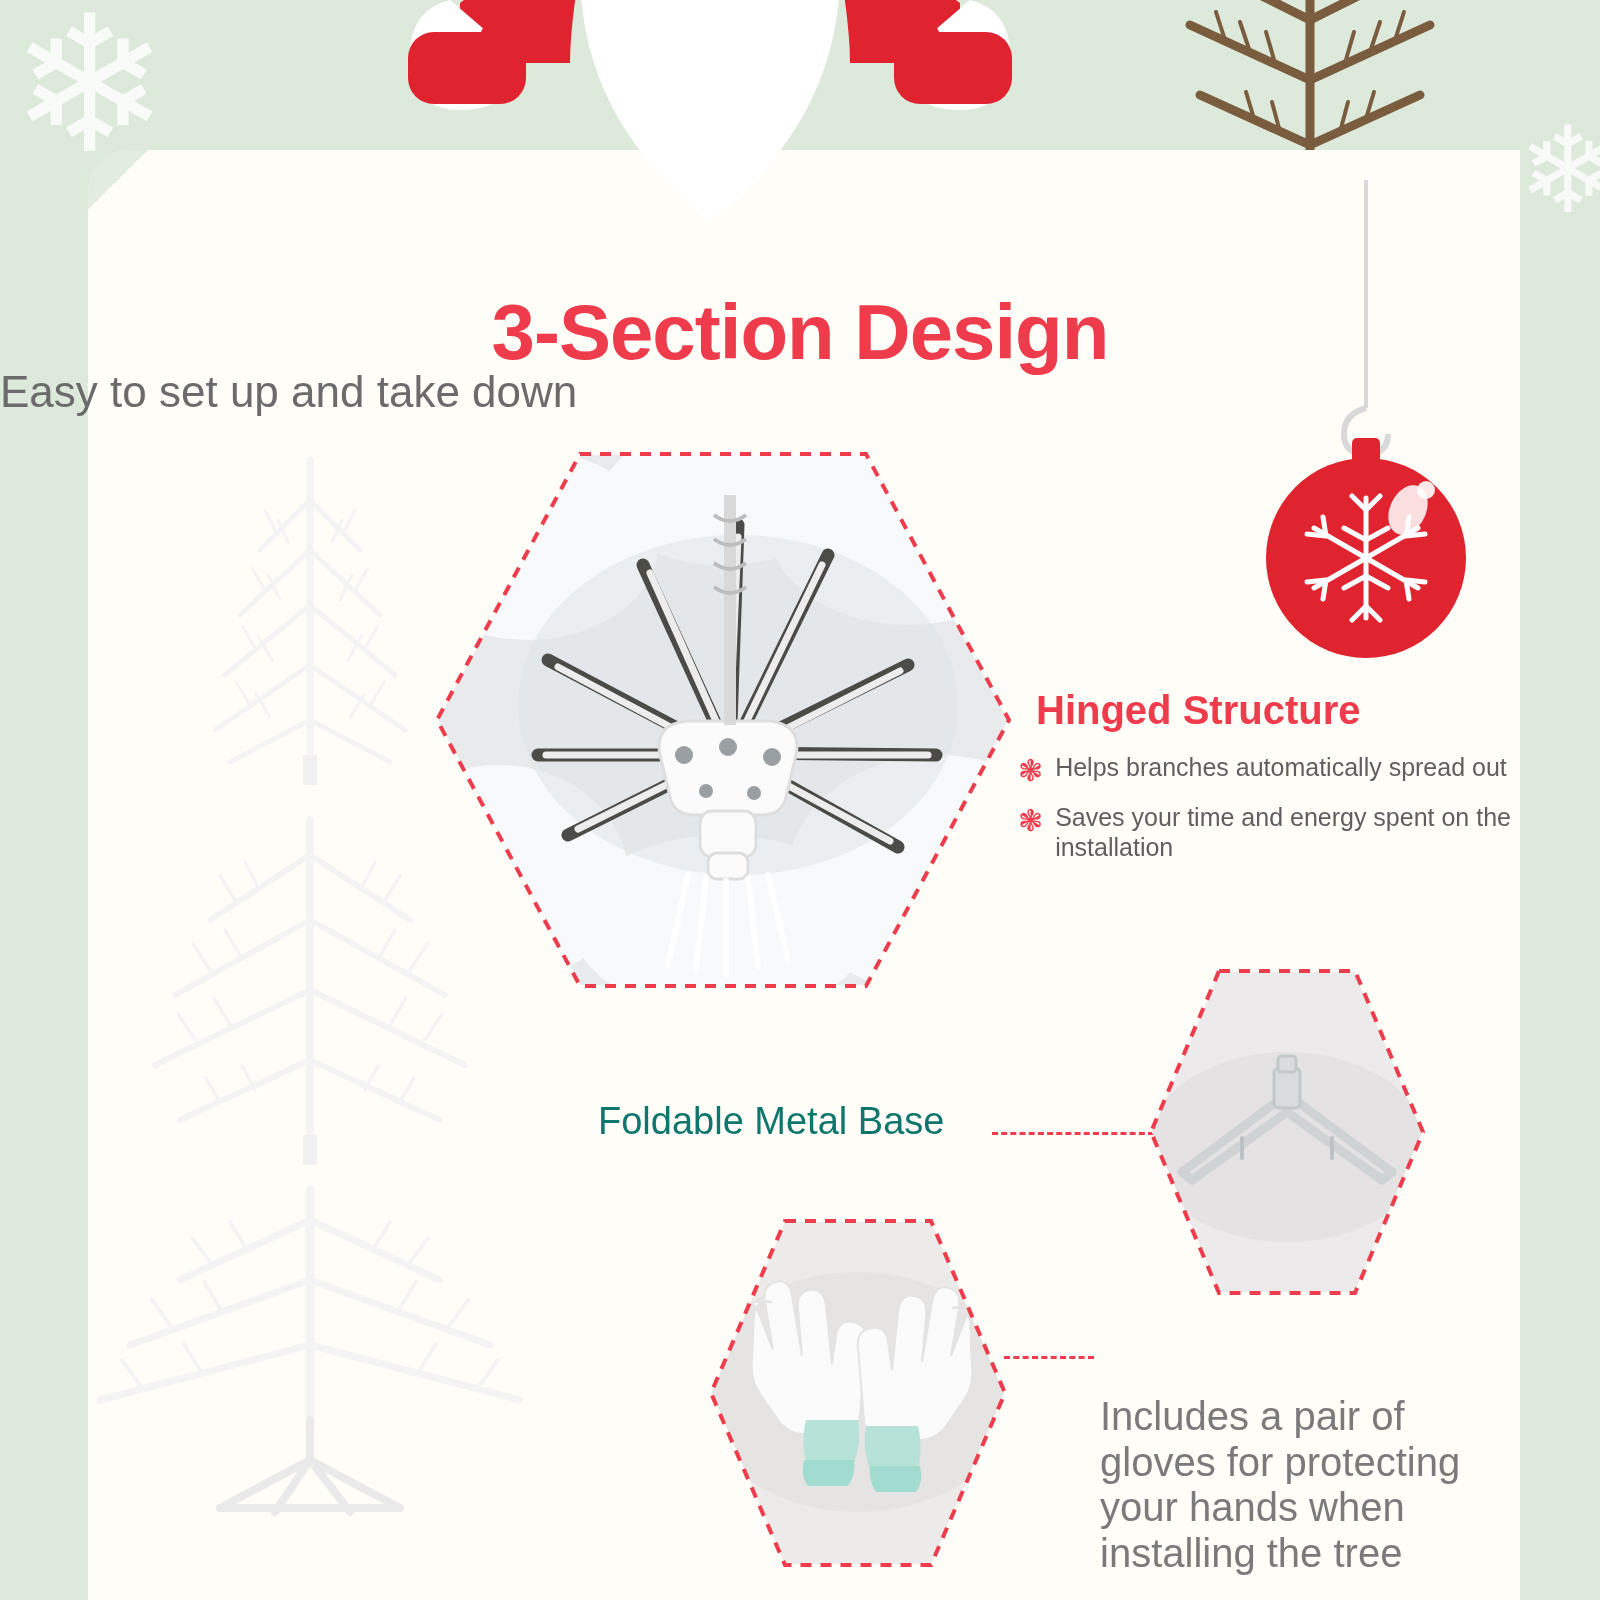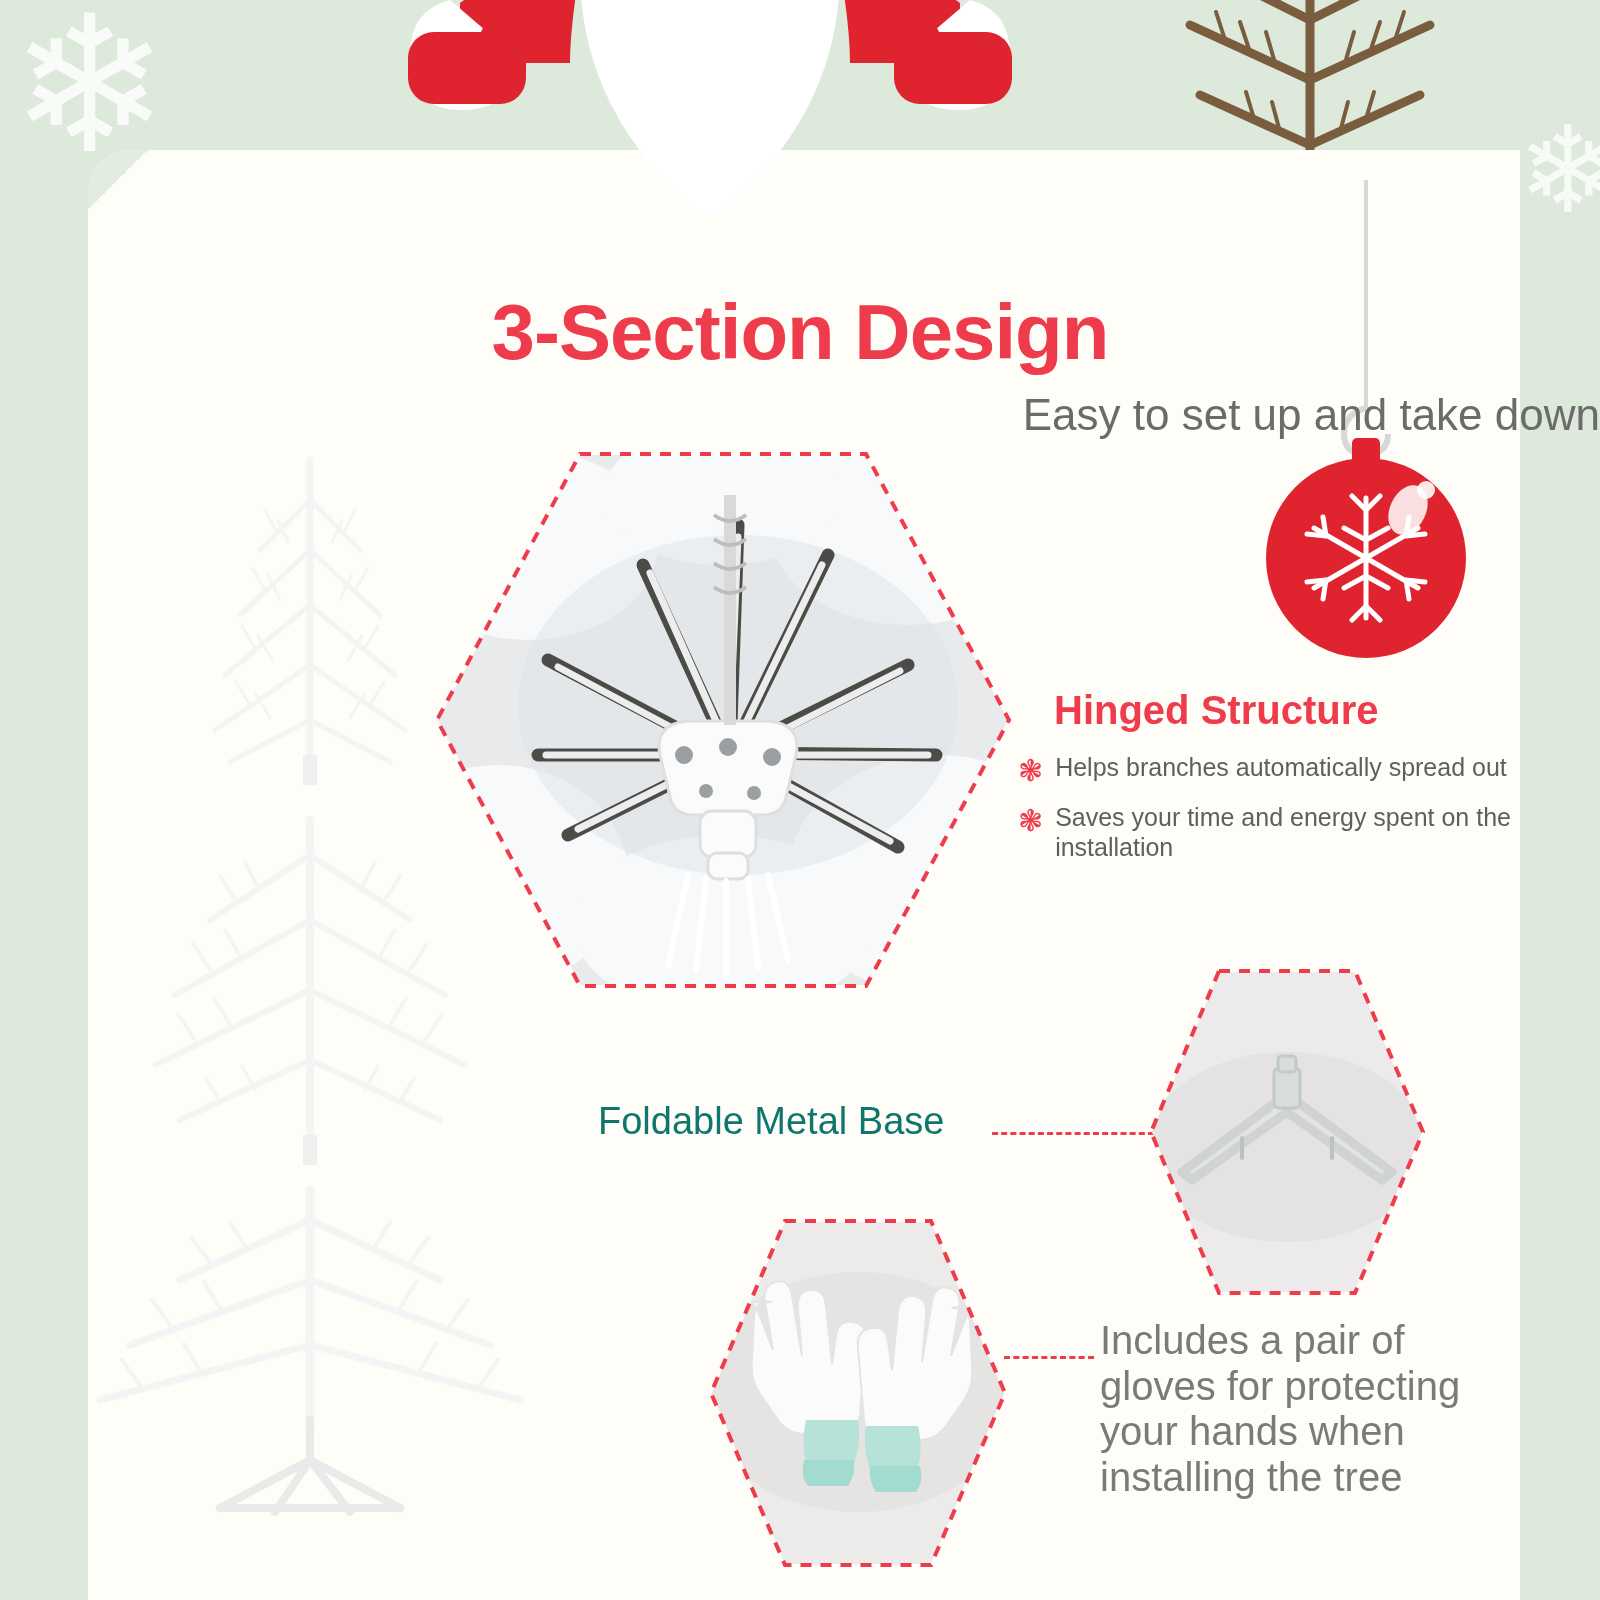--- a/index.html
+++ b/index.html
@@ -87,22 +87,22 @@
     font-size: 78px;
     font-weight: bold;
     color: #ef3c4c;
     letter-spacing: -1px;
     margin-top: 15px;
   }
   .subtitle {
     position: absolute;
     left: 0;
     right: 0;
-    top: 390px;
-    text-align: right;
+    top: 367px;
+    text-align: left;
     font-size: 44px;
     color: #6b6b6b;
   }
 
   
   .trees {
     position: absolute;
     left: 60px;
     top: 400px;
     width: 500px;
@@ -136,21 +136,20 @@
 
   
   .hinged-title {
     position: absolute;
     left: 1036px;
     top: 688px;
     font-size: 40px;
     font-weight: bold;
     color: #ef3c4c;
     white-space: nowrap;
-    margin-left: 18px;
   }
   .bullets {
     position: absolute;
     left: 1018px;
     top: 752px;
     width: 510px;
   }
   .bullet {
     display: flex;
     align-items: flex-start;
@@ -181,21 +180,21 @@
     position: absolute;
     border-top: 3px dashed #ef3c4c;
     height: 0;
   }
   #leader-base { left: 992px; top: 1132px; width: 162px; }
   #leader-gloves { left: 1004px; top: 1356px; width: 90px; }
 
   .gloves-text {
     position: absolute;
     left: 1100px;
-    top: 1318px;
+    top: 1394px;
     width: 420px;
     font-size: 40px;
     color: #7a7a7a;
     line-height: 1.14;
   }
 </style>
 </head>
 <body>
 
 <div class="bg"></div>

